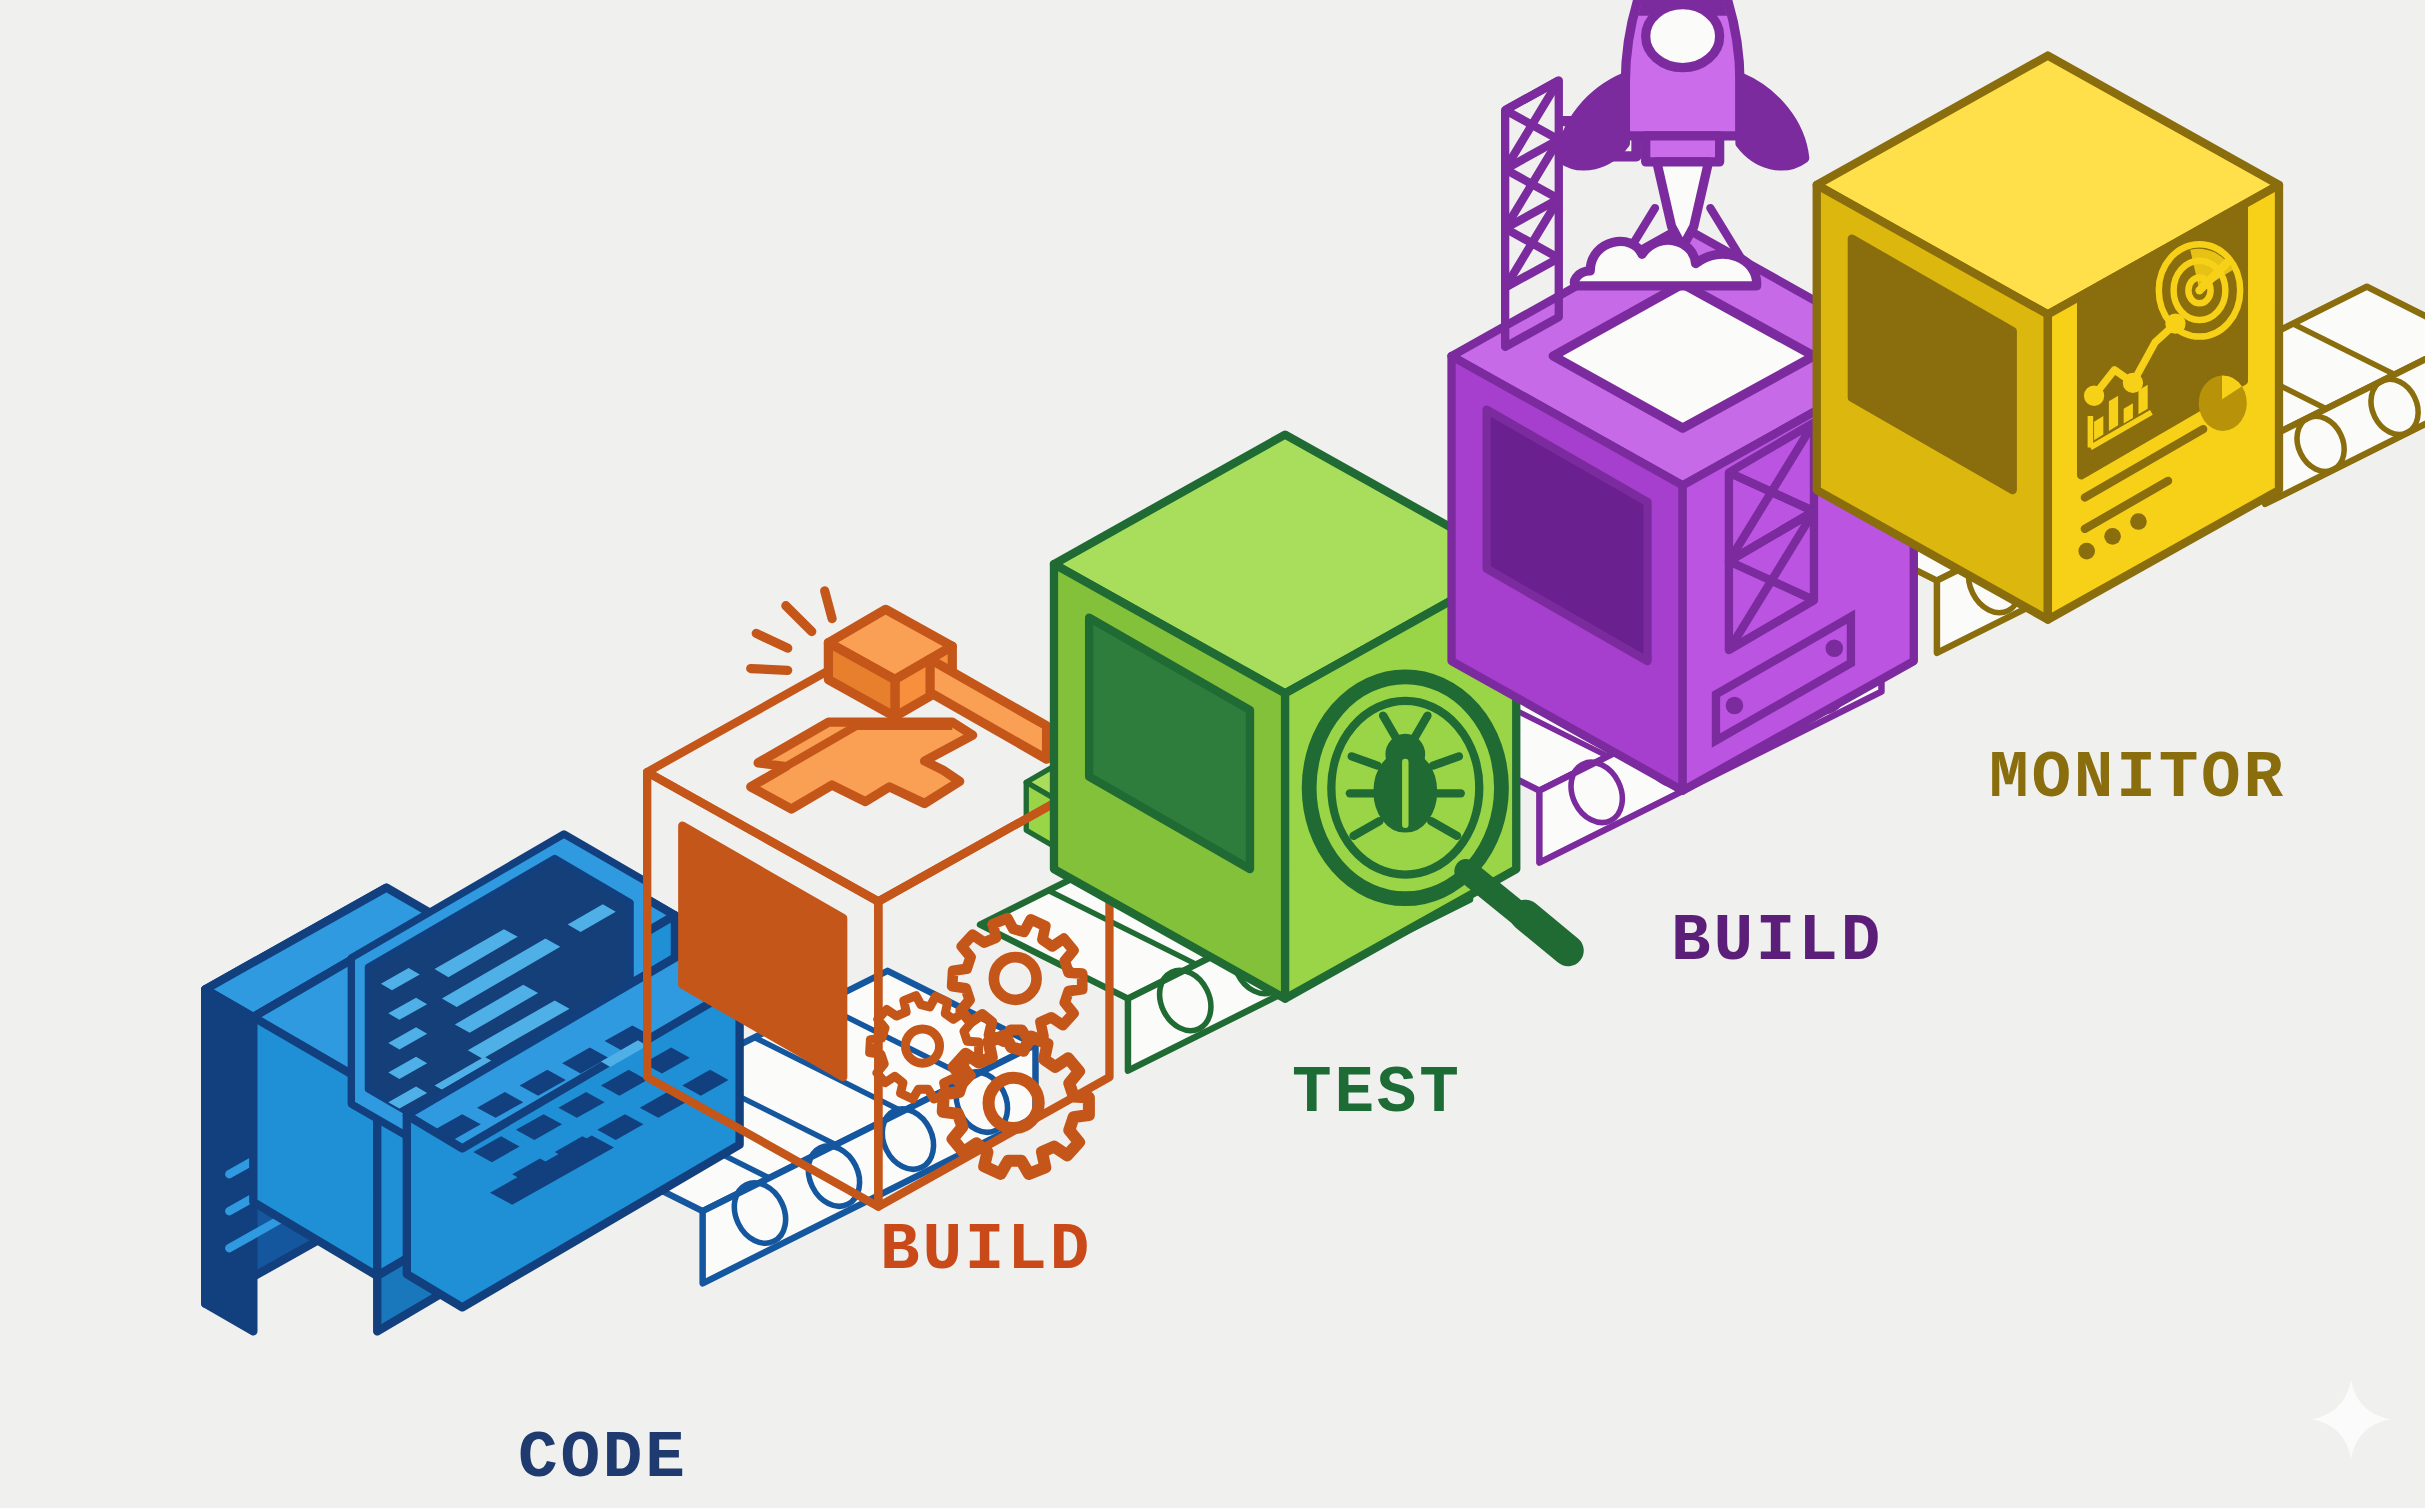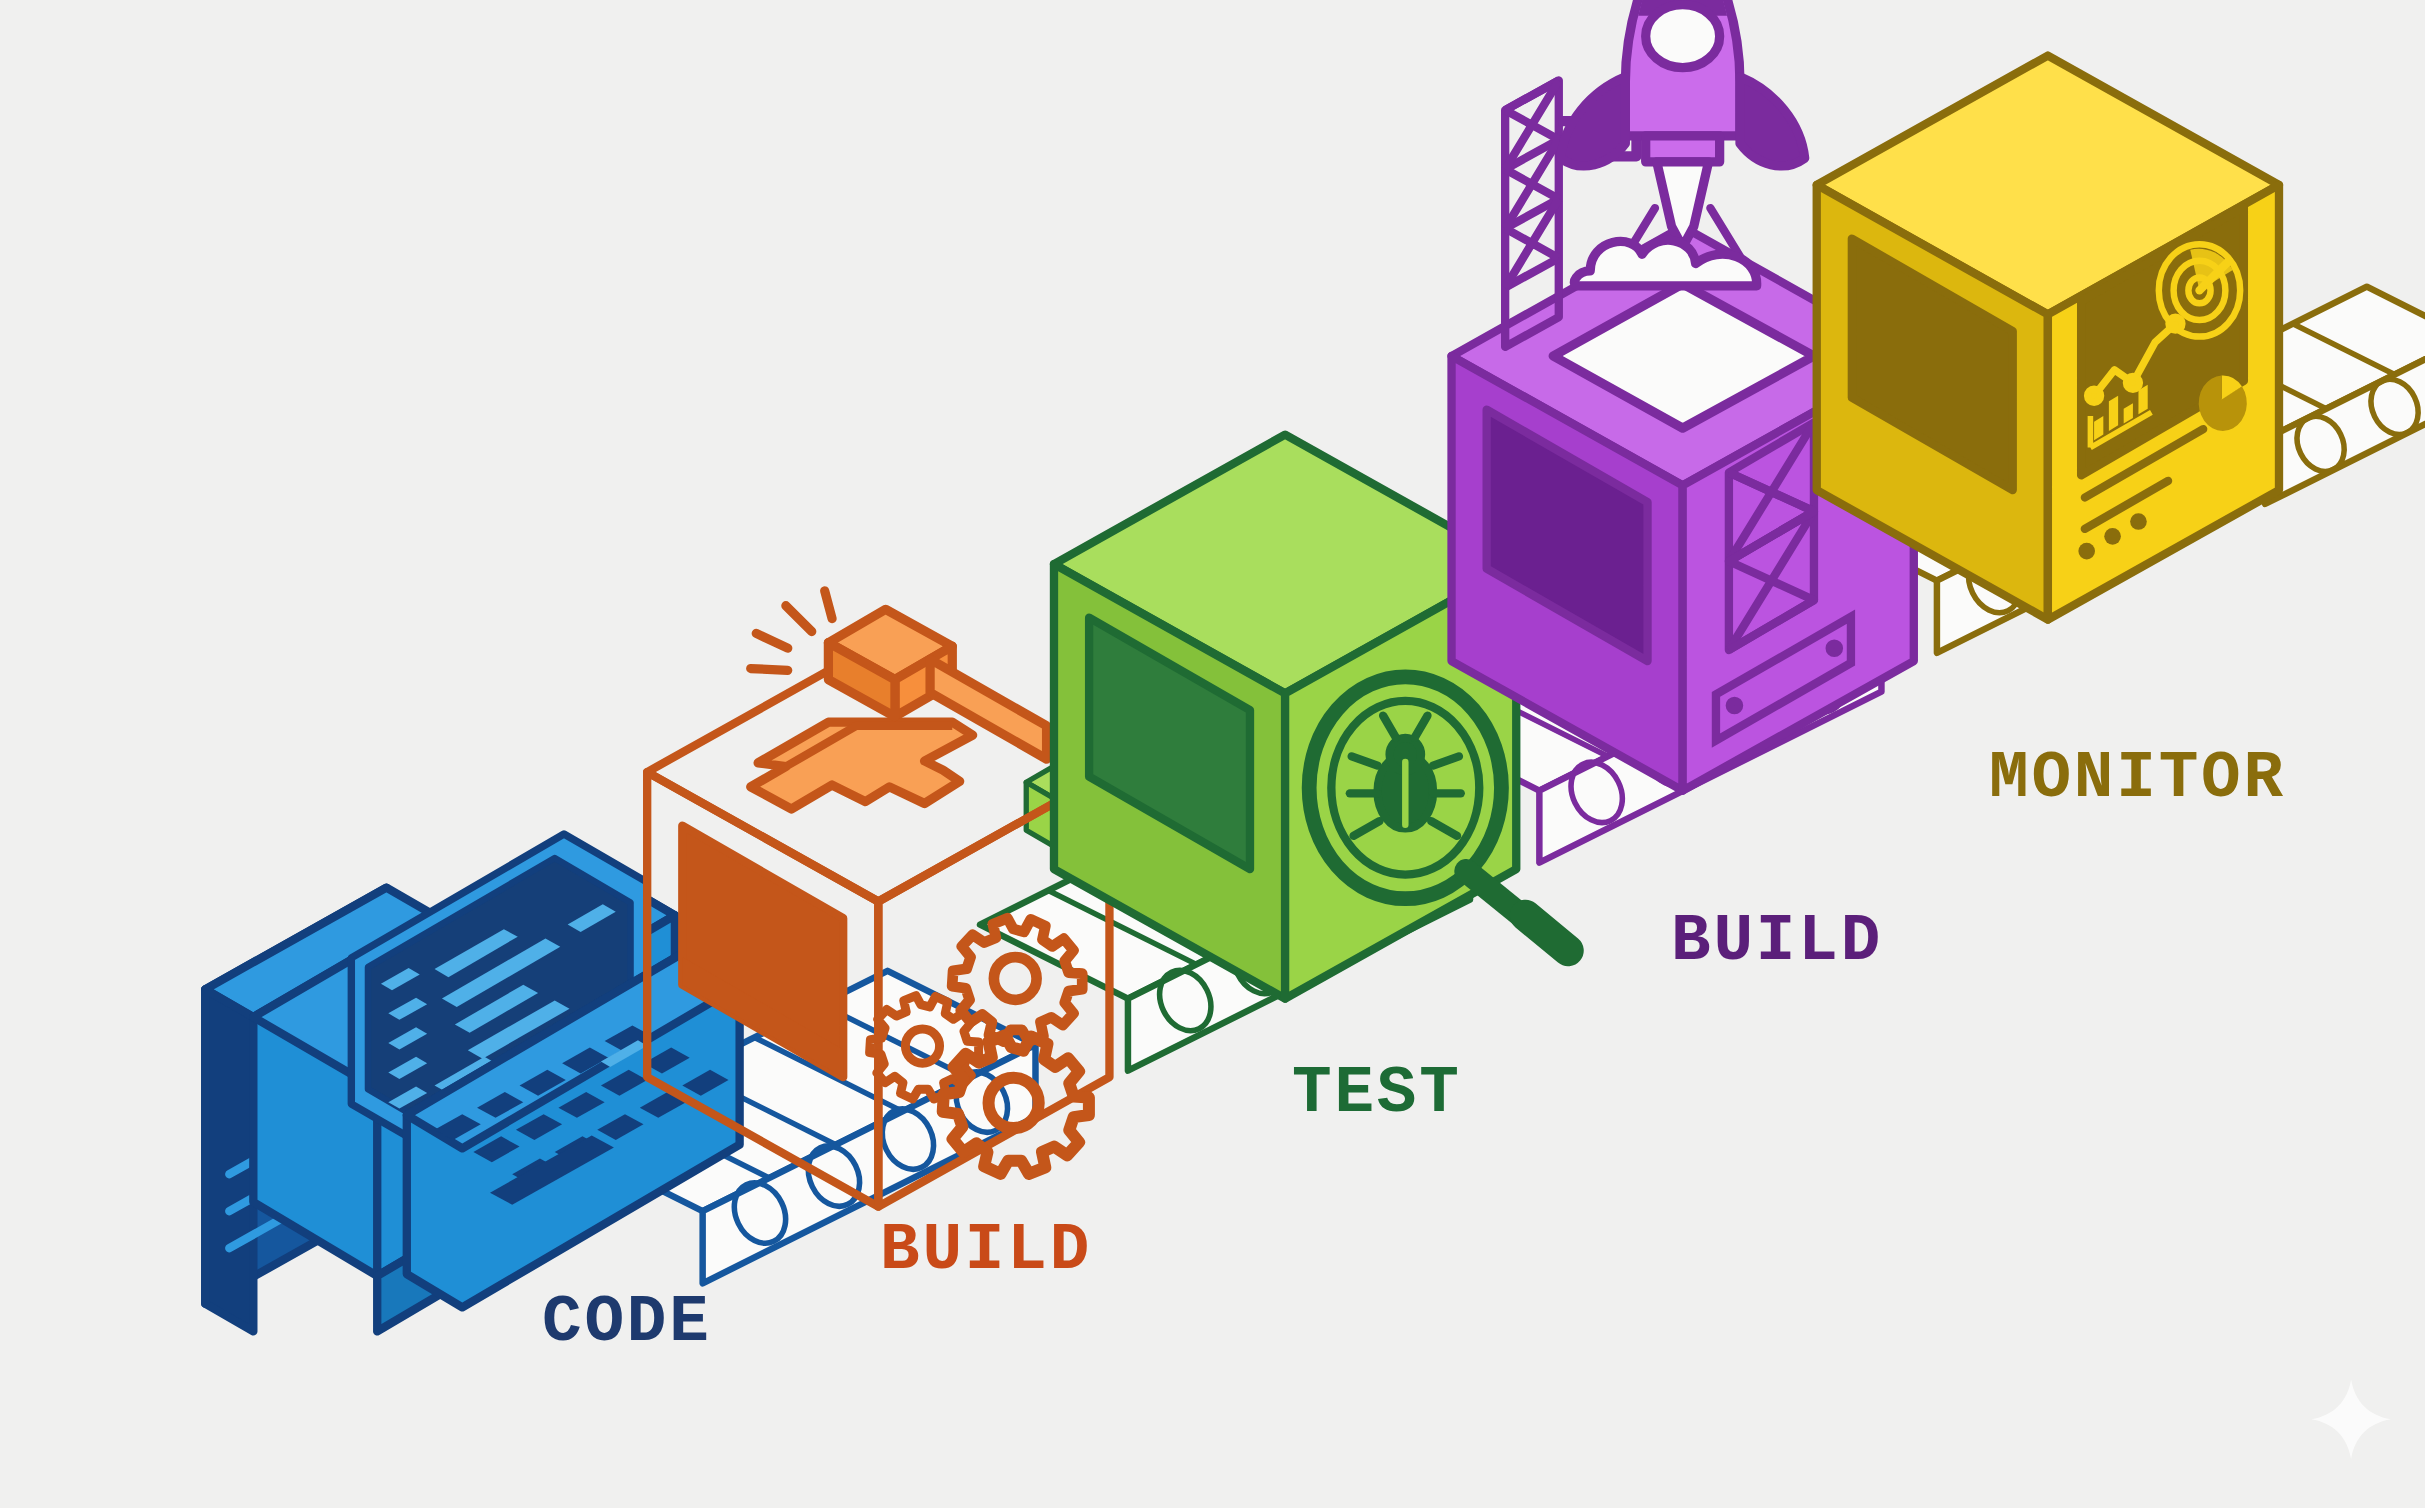--- a/index.html
+++ b/index.html
@@ -433,21 +433,21 @@
           <circle cx="348" cy="364" r="9"></circle>
         </g>
       </g>
     </g>
 
     <g transform="translate(2500,1492)" opacity=".75">
       <path d="M43,0 C47,24 62,39 86,43 C62,47 47,62 43,86 C39,62 24,47 0,43 C24,39 39,24 43,0 Z" fill="#ffffff"></path>
     </g>
   </svg>
 
-  <div class="stage-label" style="left:518px; top:1285px; color:#1e3a6e;margin-left:24px;">CODE</div>
+  <div class="stage-label" style="left:518px; top:1421px; color:#1e3a6e;">CODE</div>
 
   <div class="stage-label" style="left:880px; top:1206px; color:#c94a18;margin-top:7px;">BUILD</div>
 
   <div class="stage-label" style="left:1292px; top:1056px; color:#1d6b35;text-align:center;">TEST</div>
 
   <div class="stage-label" style="left:1671px; top:904px; color:#5b1f7a;">BUILD</div>
 
   <div class="stage-label" style="left:1989px; top:741px; color:#8a6d0c;">MONITOR</div>
 
 </div>

